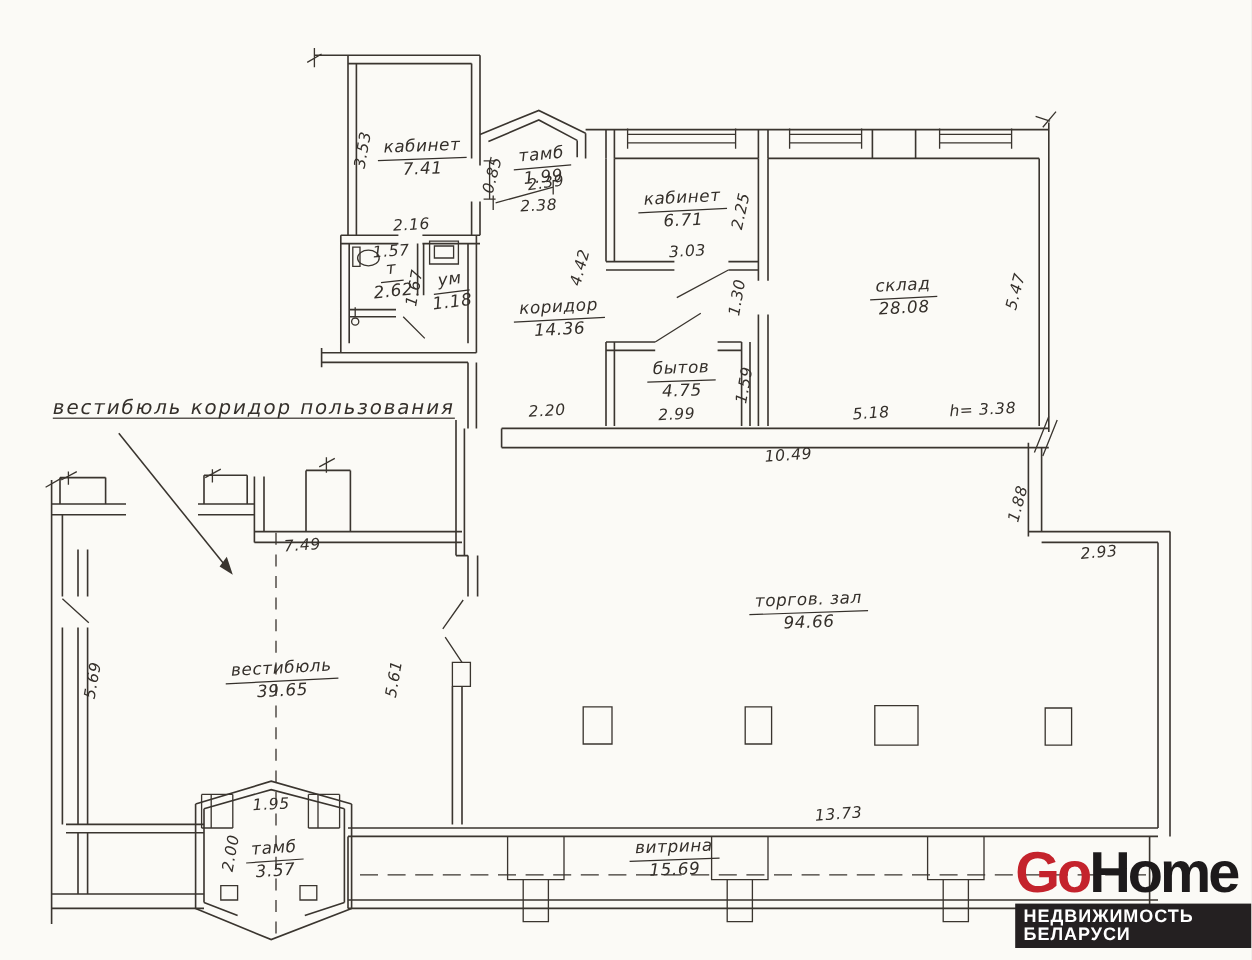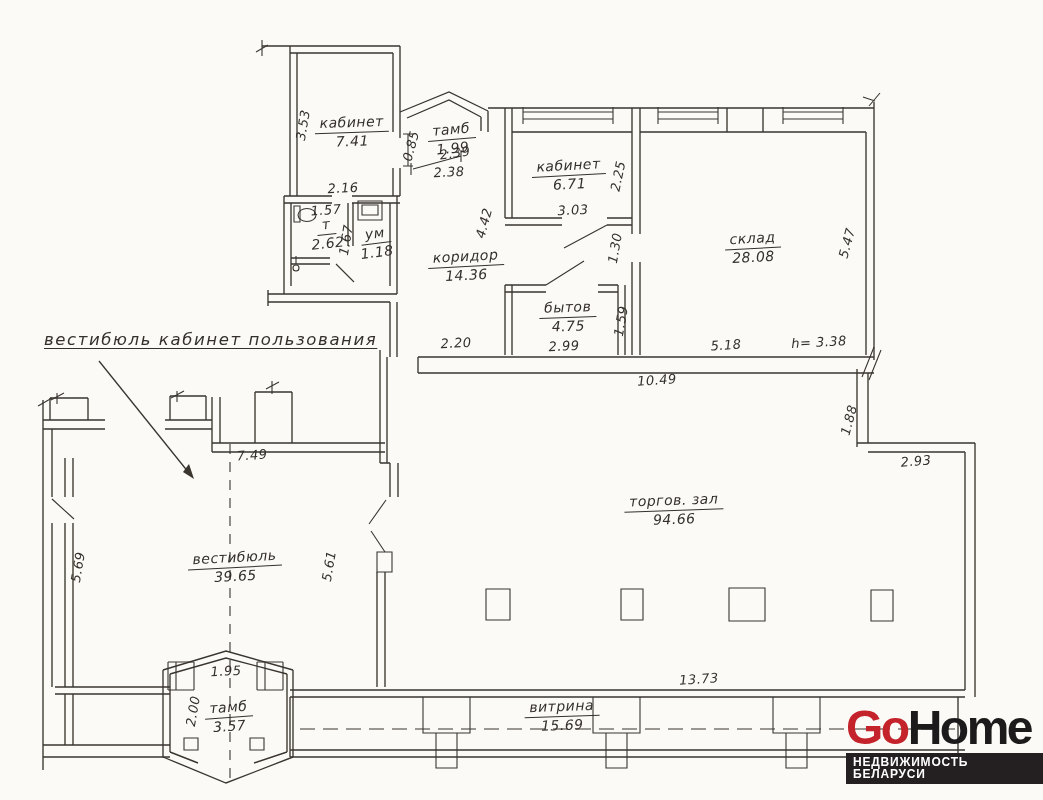--- a/index.html
+++ b/index.html
@@ -24,21 +24,21 @@
   .logo{position:absolute;left:846px;top:705px;text-align:left;line-height:1;}
   .logo .word{
     font-family:"Liberation Sans", sans-serif;font-weight:bold;
     font-size:48px;letter-spacing:-2.5px;line-height:.95;
   }
   .logo .go{color:#c4232c;}
   .logo .home{color:#1d1a1b;}
   .logo .tagline{
     display:inline-block;margin-top:2px;background:#242021;color:#ffffff;
     font-family:"Liberation Sans", sans-serif;font-weight:bold;
-    font-size:12px;letter-spacing:.8px;padding:3px 7px 4px;
+    font-size:15px;letter-spacing:.8px;padding:3px 7px 4px;
   }
 </style>
 </head>
 <body>
 
 <div class="canvas">
 
   <svg class="plan-svg" width="1043" height="800" viewBox="0 0 1043 800">
 
     <g stroke="#3a352f" stroke-width="1.35" fill="none">
@@ -79,21 +79,21 @@
       <path stroke-dasharray="10,8" d="M230,444 V786"></path>
       <path stroke-dasharray="15,8" d="M300,729 H955"></path>
     </g>
 
     <g>
       <path d="M99,361 L189,473" stroke="#3a352f" stroke-width="1.3" fill="none"></path>
       <polygon points="194,479 183,472 189,464" fill="#3a352f"></polygon>
     </g>
   </svg>
 
-  <div class="lbl ann" style="left:44px;top:330px;">вестибюль кабинет пользования</div>
+  <div class="lbl ann" style="left:44px;top:330px;">вестибюль коридор пользования</div>
 
   <div class="lbl room" style="left:352px;top:114px;transform:translateX(-50%) rotate(-2deg);">
     <span class="nm">кабинет</span>
     <span class="ar">7.41</span>
   </div>
   <div class="lbl room" style="left:452px;top:121px;transform:translateX(-50%) rotate(-5deg);">
     <span class="nm">тамб</span>
     <span class="ar">1.99</span>
   </div>
   <div class="lbl room" style="left:569px;top:157px;transform:translateX(-50%) rotate(-3deg);">

